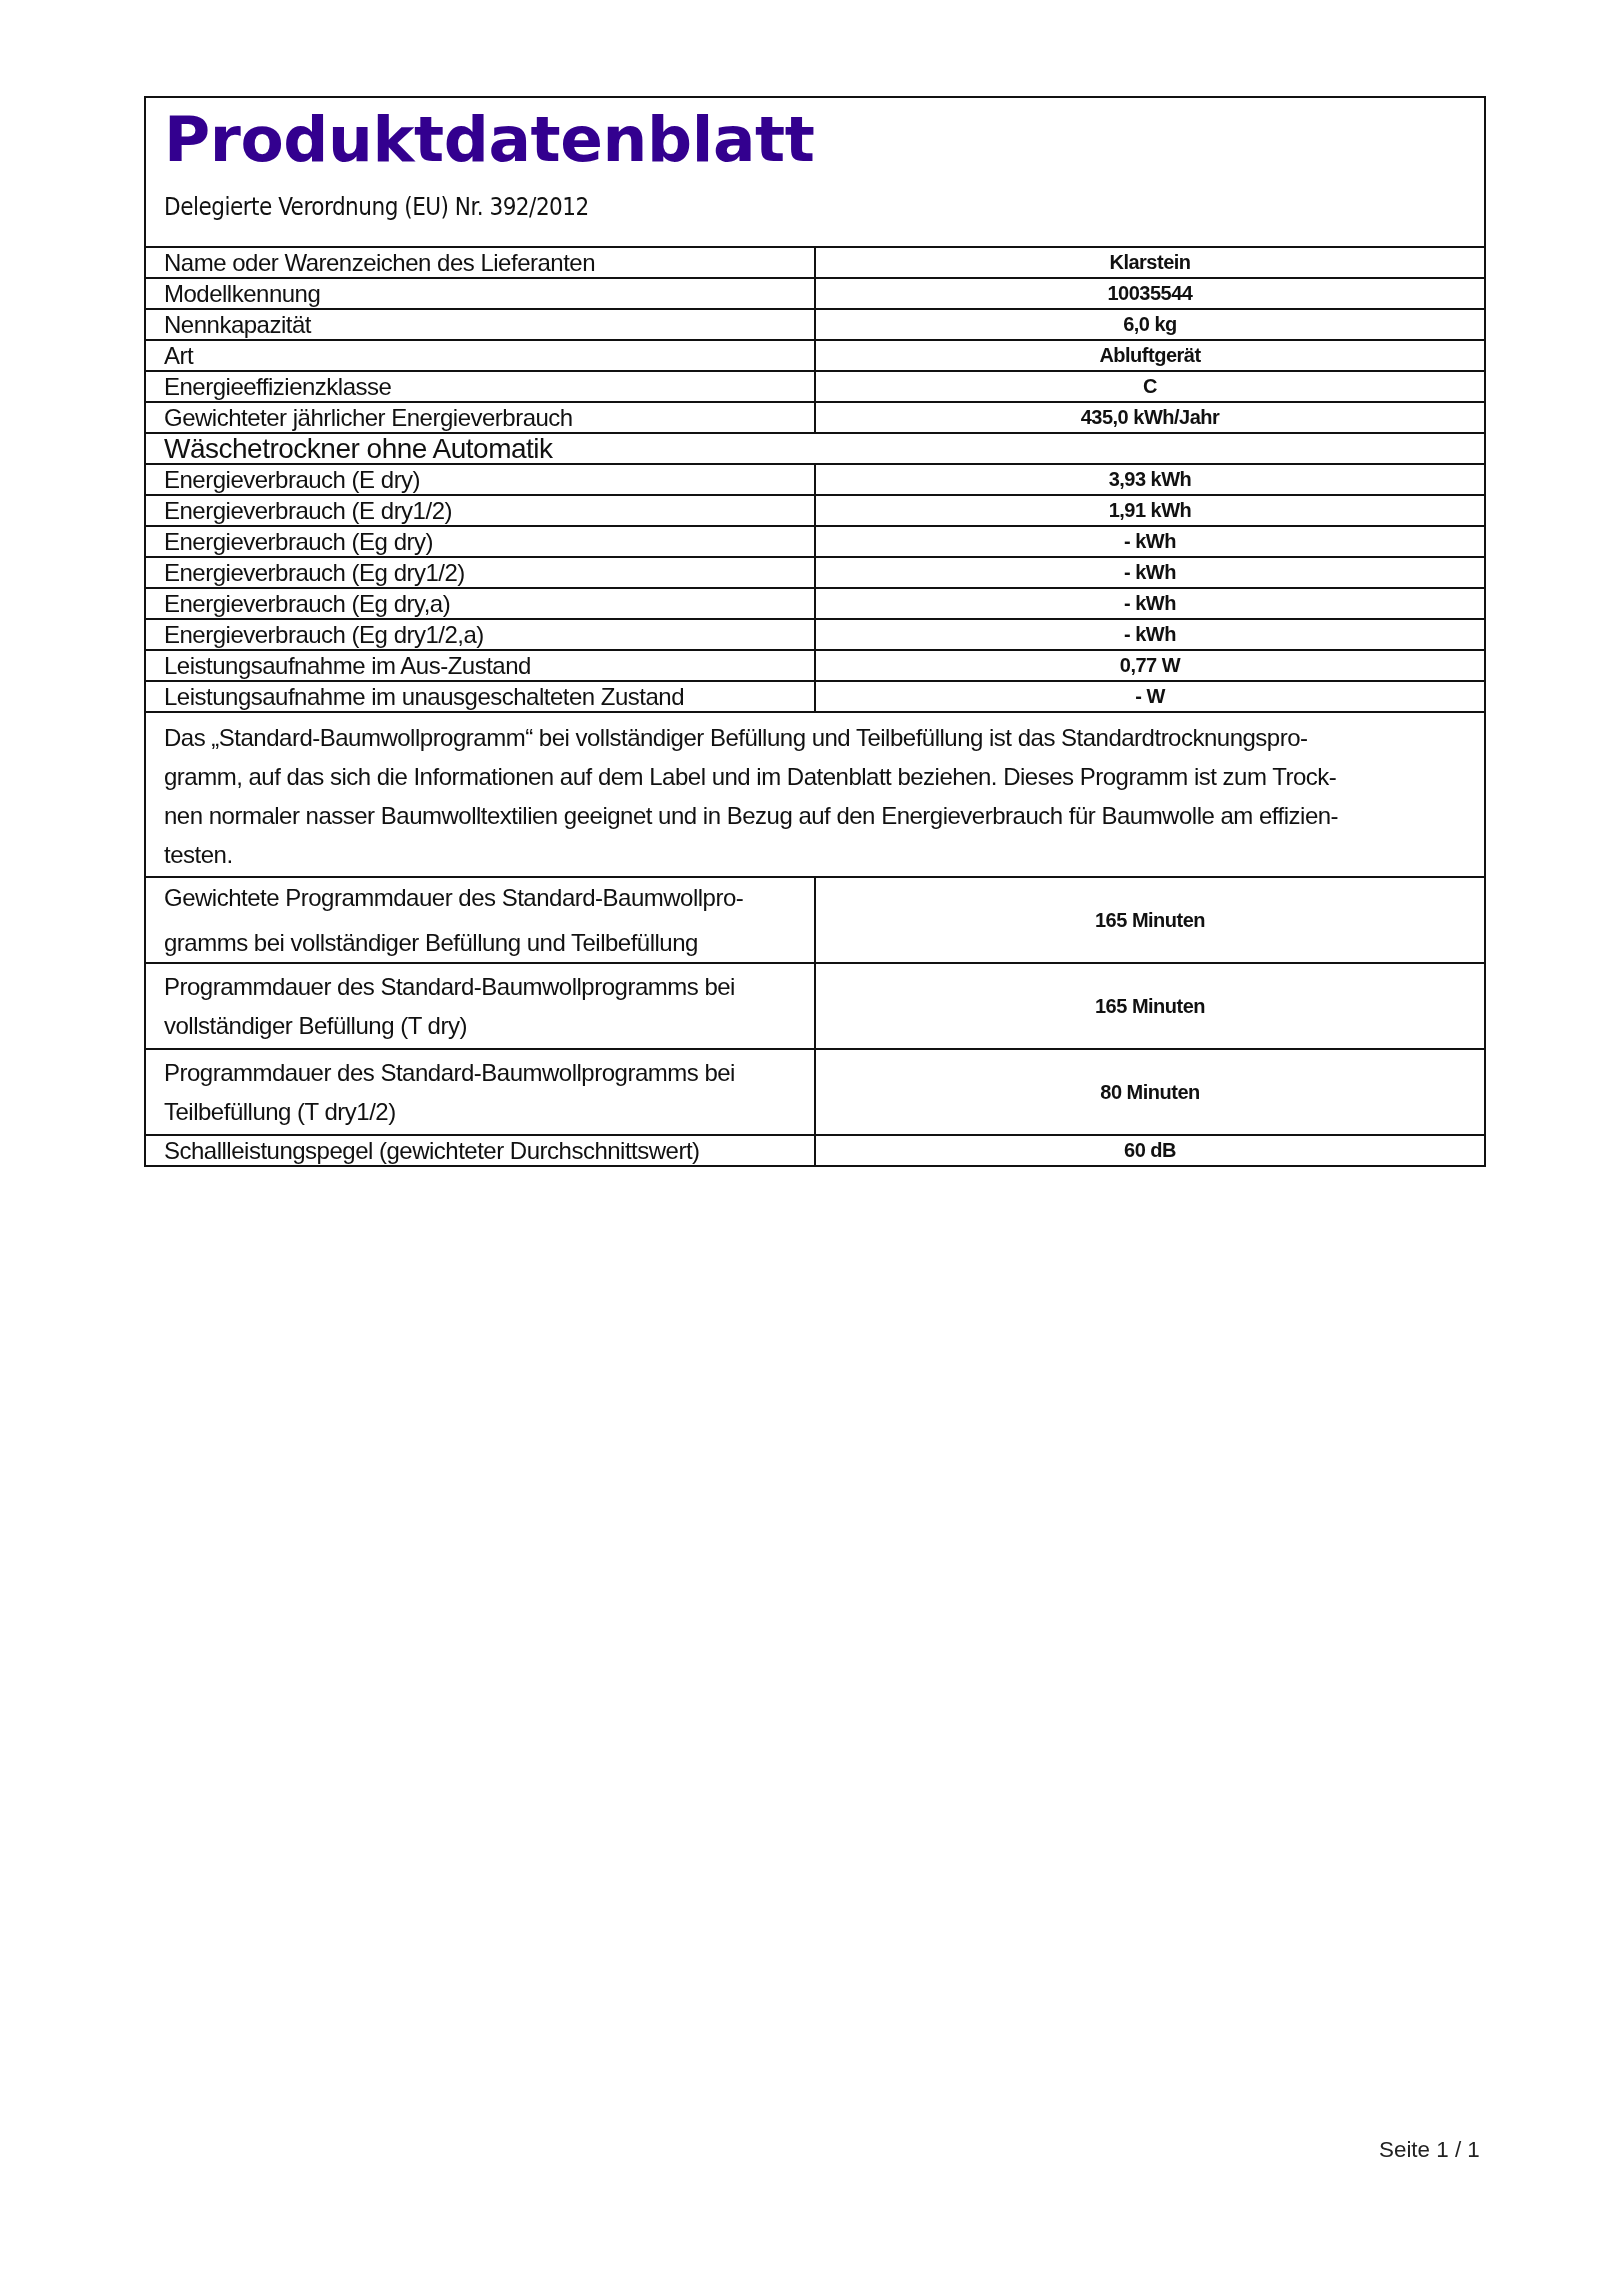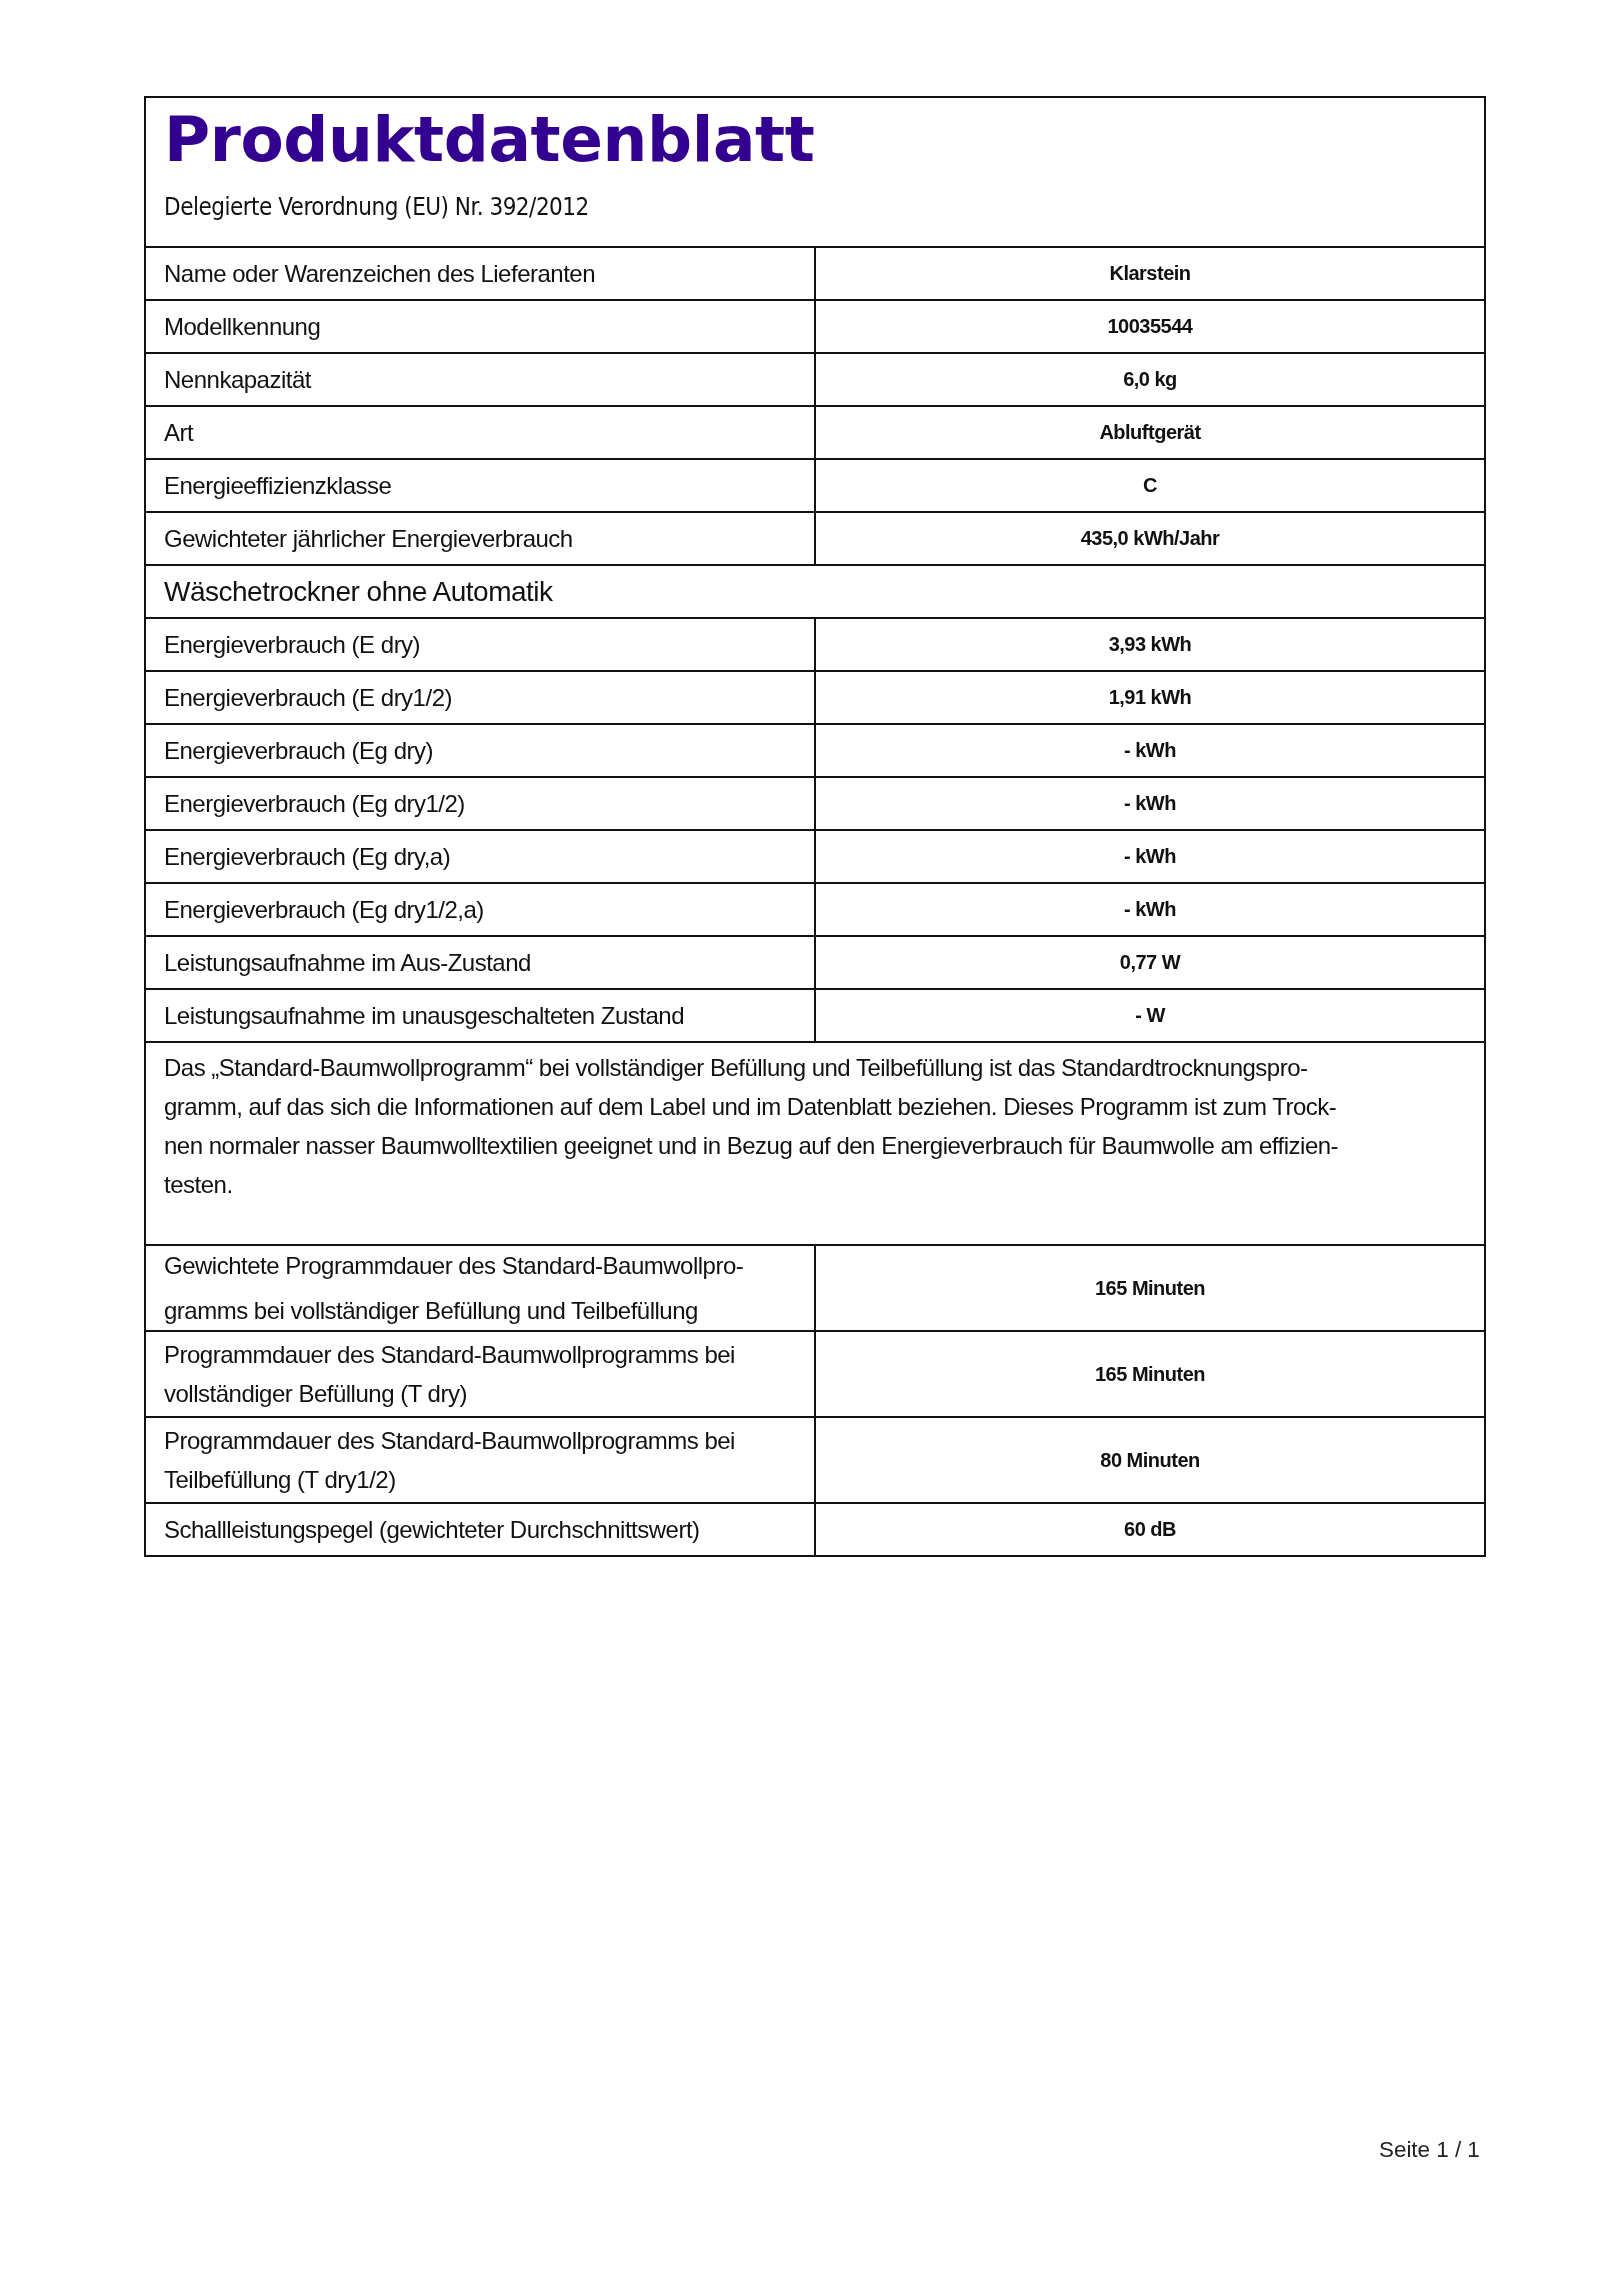--- a/index.html
+++ b/index.html
@@ -4,26 +4,26 @@
 <style>
   html, body { margin: 0; padding: 0; background: #ffffff; }
   body { width: 1621px; height: 2293px; position: relative; font-family: "Liberation Sans", "DejaVu Sans", sans-serif; color: #111; }
   .sheet {
     position: absolute; left: 144px; top: 96px; width: 1342px;
     border: 2.7px solid #111; box-sizing: border-box; border-bottom: none;
   }
   .header { height: 150px; box-sizing: border-box; border-bottom: 2.7px solid #111; padding: 0 0 0 18px; position: relative; }
   .title { position: absolute; left: 18px; top: 5.4px; font-size: 63px; font-weight: bold; color: #33008f; letter-spacing: -0.4px; font-family: "DejaVu Sans", sans-serif; }
   .subtitle { position: absolute; left: 18px; top: 95px; font-size: 24px; color: #111; font-family: "DejaVu Sans Condensed", "DejaVu Sans", sans-serif; }
-  .row { display: flex; border-bottom: 2.7px solid #111; box-sizing: border-box; height: 53px; }
+  .row { display: flex; border-bottom: 2.7px solid #111; box-sizing: border-box; height: 31px; }
   .row.tall { height: 86px; }
   .cell-l { width: 670px; border-right: 2.7px solid #111; box-sizing: border-box; padding: 0 18px; display: flex; align-items: center; font-size: 24px; line-height: 39px; }
   .cell-r { flex: 1; display: flex; align-items: center; justify-content: center; font-size: 20px; font-weight: bold; }
   .row.full .cell-full { padding: 0 18px; display: flex; align-items: center; font-size: 28px; }
-  .para { border-bottom: 2.7px solid #111; box-sizing: border-box; height: 203px; padding: 5.4px 18px; font-size: 24px; line-height: 39px; }
+  .para { border-bottom: 2.7px solid #111; box-sizing: border-box; height: 165px; padding: 5.4px 18px; font-size: 24px; line-height: 39px; }
   .footer { position: absolute; left: 1379px; top: 2137px; font-size: 22.4px; color: #222; font-family: "Liberation Sans", sans-serif; }
   .cond { letter-spacing: -0.5px; }
 </style>
 </head>
 <body>
 
 <div class="sheet">
   <div class="header">
     <div class="title">Produktdatenblatt</div>
     <div class="subtitle cond">Delegierte Verordnung (EU) Nr. 392/2012</div>

